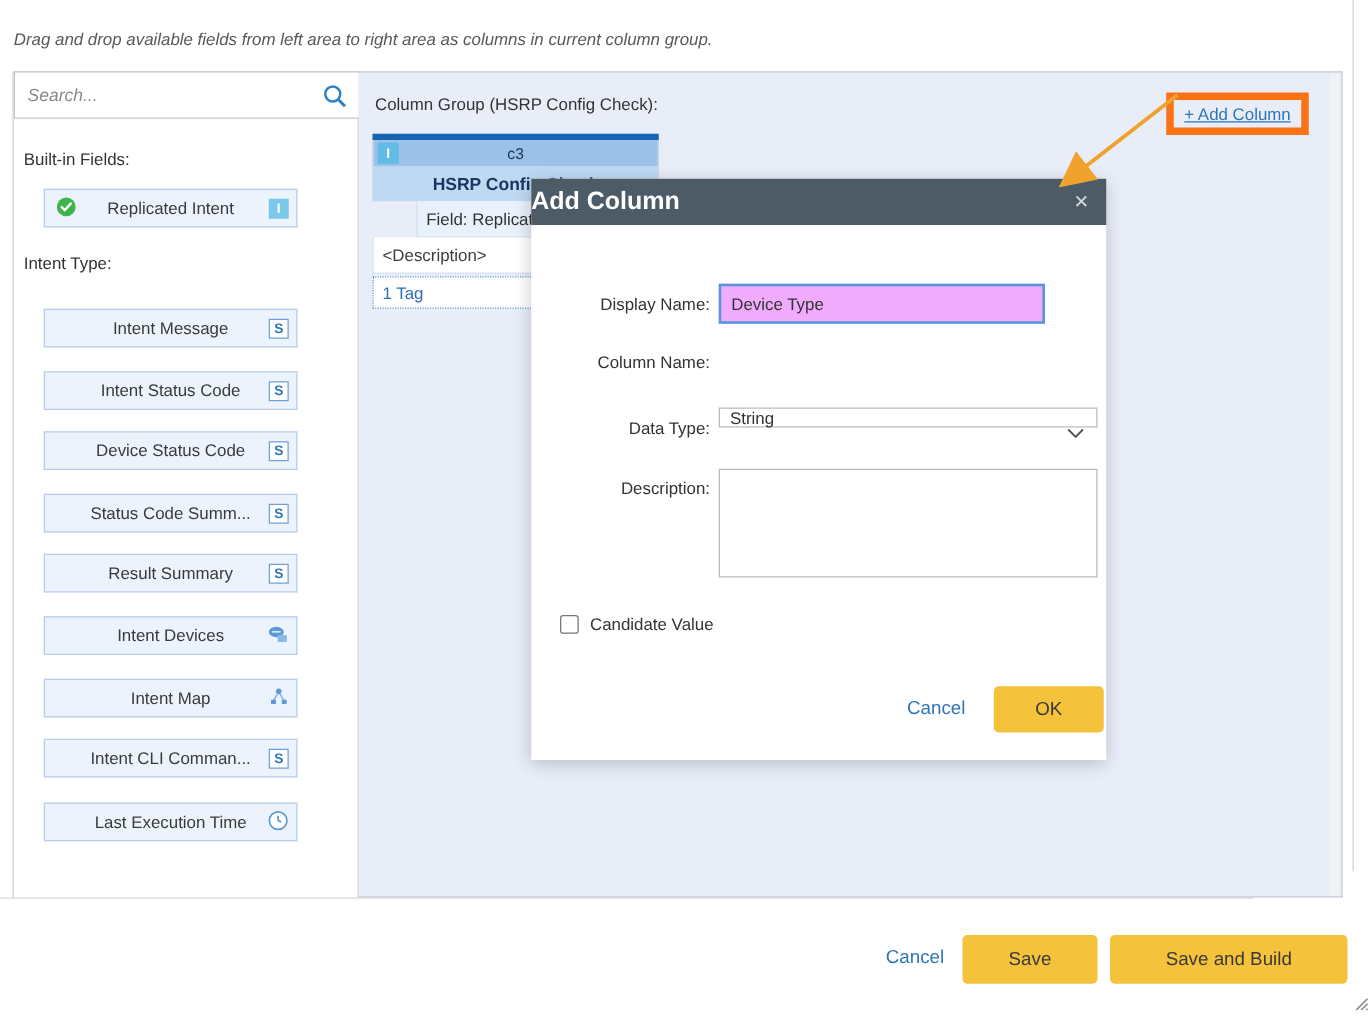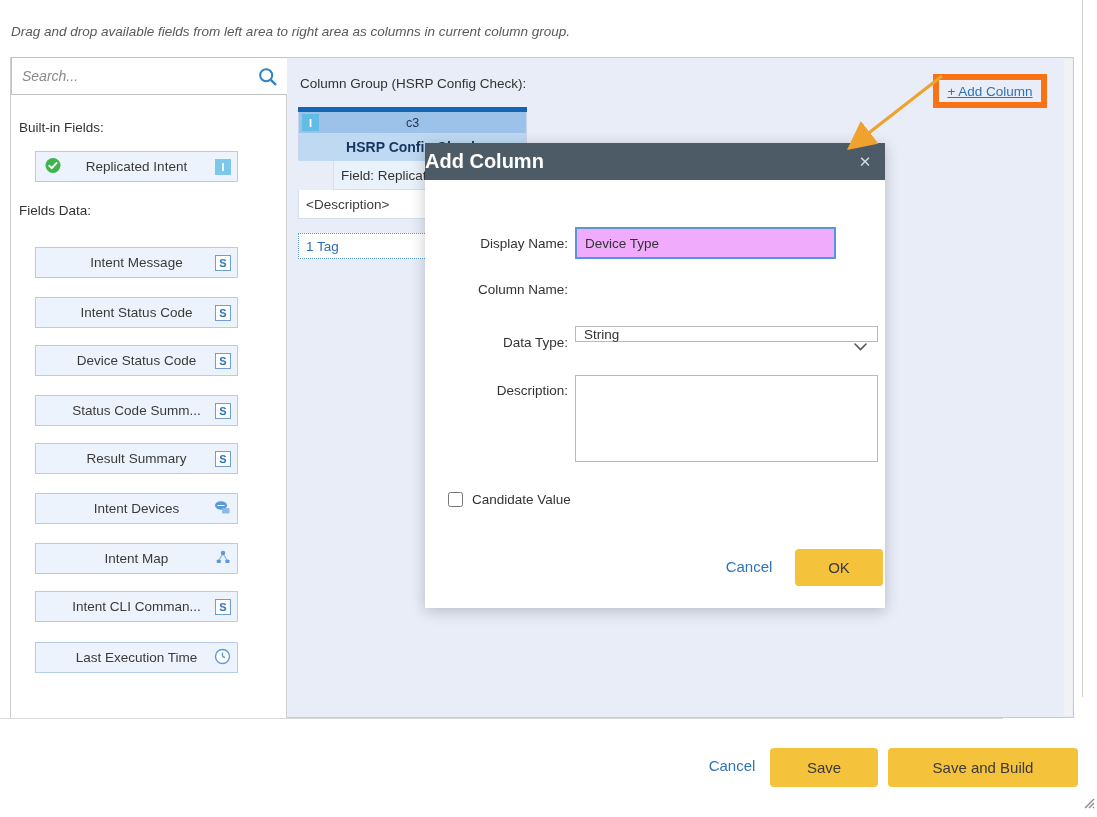--- a/index.html
+++ b/index.html
@@ -47,21 +47,21 @@
                   border-left:1px solid #c9d5e8; border-right:1px solid #c9d5e8; }
   .card .keyrow .cbadge { position:absolute; left:3px; top:2px; width:17px; height:17px; background:#62bce5;
                   color:#fff; font-size:11px; font-weight:bold; display:flex; align-items:center; justify-content:center; }
   .card .titlerow { height:28px; background:#bfd9f3; display:flex; align-items:center; justify-content:center;
                   font-size:14px; font-weight:bold; color:#17365d;
                   border-left:1px solid #c9d5e8; border-right:1px solid #c9d5e8; }
   .card .fieldrow { height:29px; background:#e9f1fb; display:flex; align-items:center; padding-left:7px;
                   font-size:13.5px; color:#333; border:1px solid #d4dfee; border-top:none;margin-left:35px; }
   .card .descrow { height:29px; background:#fff; display:flex; align-items:center; padding-left:7px;
                   font-size:13.5px; color:#3c3c3c; border:1px solid #d4dfee; border-top:none; }
-  .card .tagrow { height:26px; margin-top:14px; background:#fff; display:flex; align-items:center; padding-left:7px;
+  .card .tagrow { height:26px; margin-top:2px; background:#fff; display:flex; align-items:center; padding-left:7px;
                   font-size:13.5px; color:#2e6fb7; border:1px dotted #5b9bd5; cursor:pointer; }
 
   
   .dialog { left:425px; top:143px; width:460px; height:465px; background:#fff; z-index:20;
             box-shadow:0 3px 14px rgba(0,0,0,.22); }
   .dlg-header { position:absolute; left:0; top:0; width:100%; height:37px; background:#4c5b66;
                 color:#fff; font-size:20px; font-weight:700; line-height:37px; }
   .dlg-close { position:absolute; right:0; top:0; width:40px; height:37px; line-height:37px; text-align:center;
                color:#d3d8dc; font-size:15px; cursor:pointer; }
   .dlg-label { position:absolute; left:10px; width:133px; text-align:right; font-size:13.5px; color:#333; }
@@ -117,21 +117,21 @@
     <span class="icon-left">
       <svg width="16" height="16" viewBox="0 0 16 16">
           <circle cx="8" cy="8" r="7.5" fill="#3db54a"></circle>
           <path d="M4.3,8.2 L6.8,10.6 L11.6,5.4" fill="none" stroke="#fff" stroke-width="1.9" stroke-linecap="round"></path>
         </svg>
     </span>
     <span>Replicated Intent</span>
     <span class="badge-right i-badge">I</span>
   </div>
 
-  <div class="section-label" style="top:146px">Fields Data:</div>
+  <div class="section-label" style="top:146px">Intent Type:</div>
 
   <div class="field-item" style="top:190px">
     <span>Intent Message</span>
     <span class="badge-right s-badge">S</span>
   </div>
   <div class="field-item" style="top:240px">
     <span>Intent Status Code</span>
     <span class="badge-right s-badge">S</span>
   </div>
   <div class="field-item" style="top:288px">

